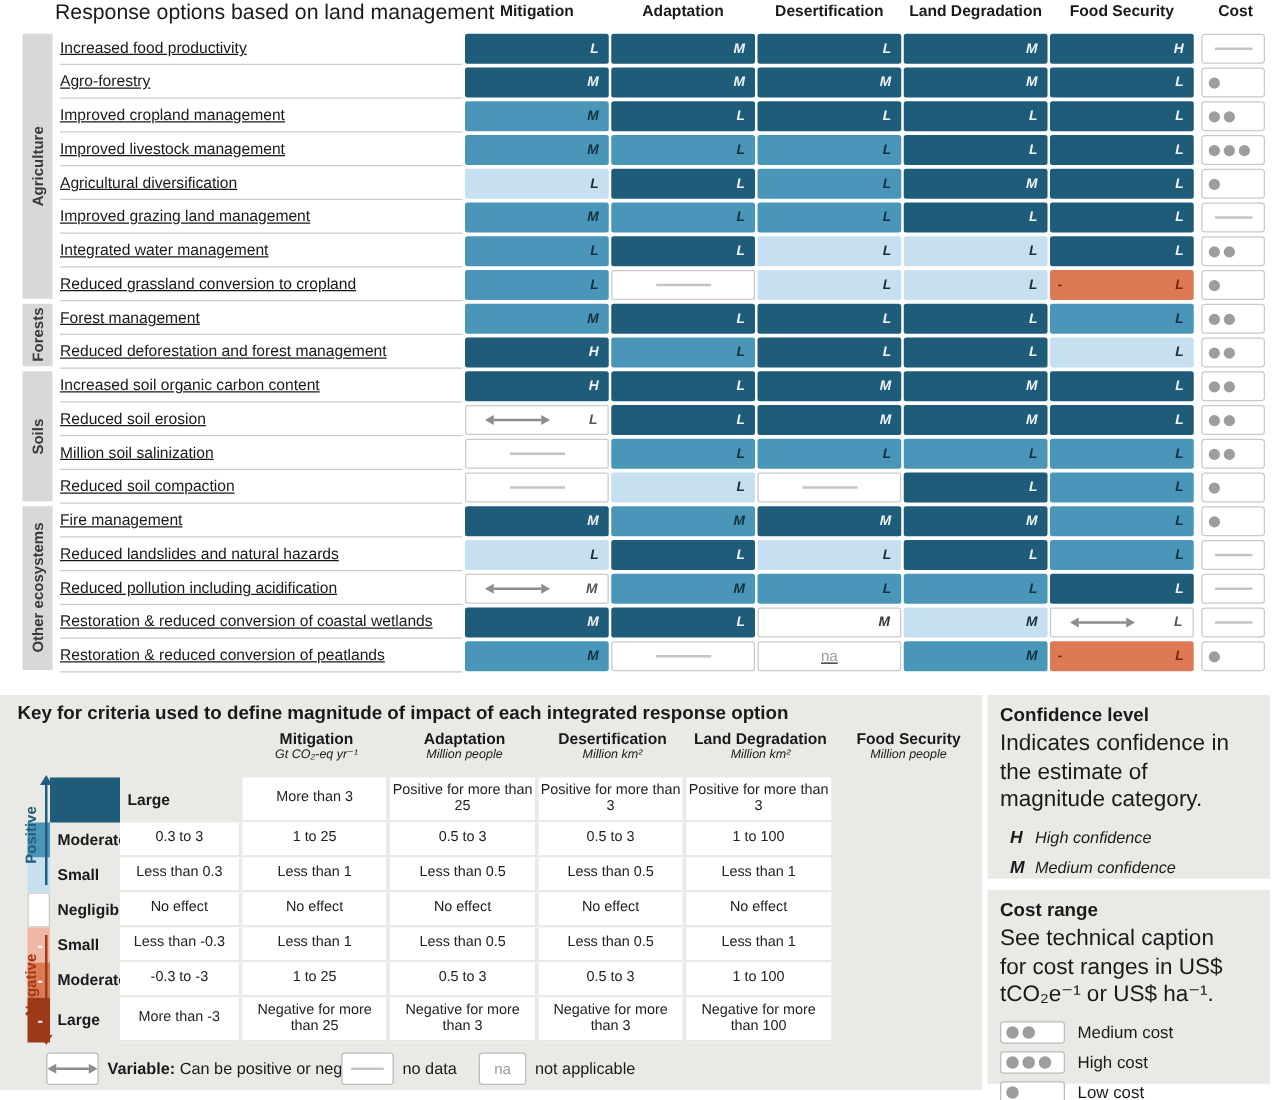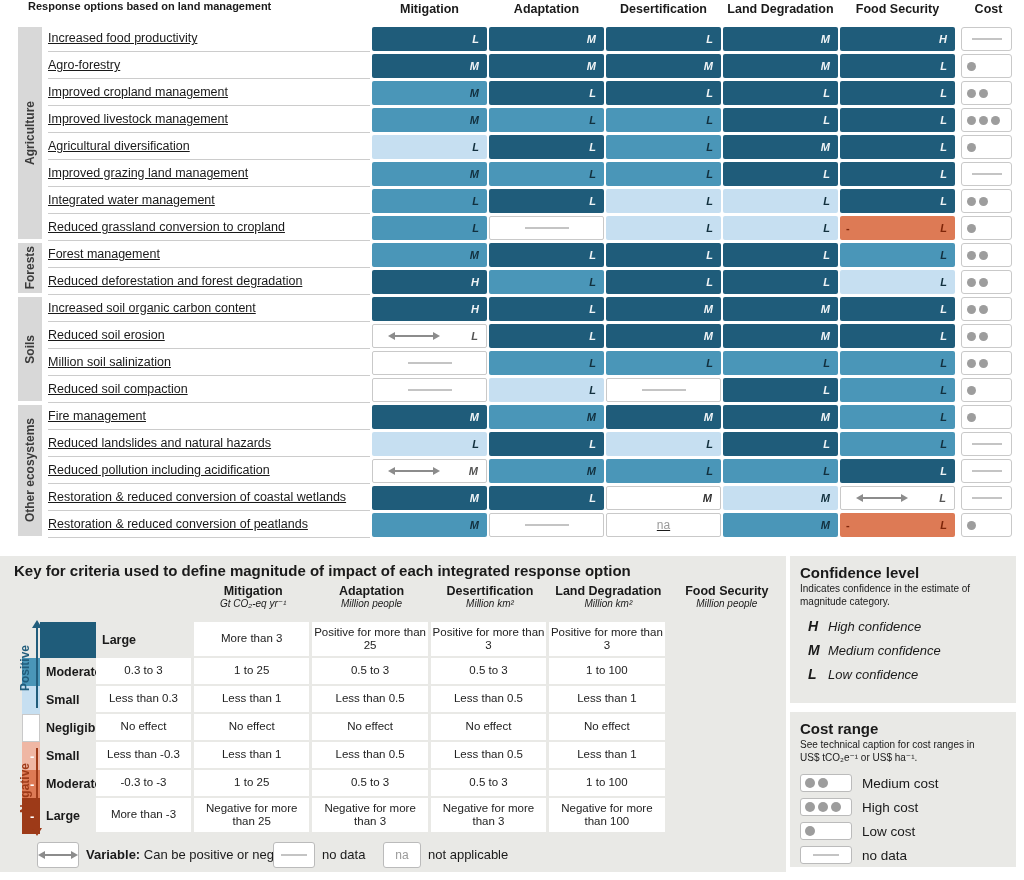--- a/index.html
+++ b/index.html
@@ -3,21 +3,21 @@
 <meta charset="utf-8">
 <style>
   * { margin:0; padding:0; box-sizing:border-box; }
   body { background:#fff; }
   .figure {
     position:relative; width:1024px; height:880px; background:#ffffff;
     font-family:"Liberation Sans","DejaVu Sans",sans-serif; color:#1a1a1a;
     overflow:hidden;
   }
   
-  .fig-title { position:absolute; left:28px; top:0; font-size:11px; font-weight:bold; }
+  .fig-title { position:absolute; left:44px; top:0; font-size:17px; font-weight:normal; }
   .col-header { position:absolute; top:2px; font-size:12.5px; font-weight:bold; text-align:center; }
   .matrix-rows { position:absolute; left:48px; top:27px; width:968px; }
   .matrix-row { display:grid; grid-template-columns:322px 115px 115px 115px 115px 115px 55px; column-gap:2px; height:24px; margin-bottom:3px; align-items:start;text-decoration:underline; }
   .row-label { font-size:12.5px; line-height:23px; height:25px; border-bottom:1px solid #cccccc; white-space:nowrap; }
   .cell { height:24px; border-radius:2px; position:relative; display:flex; align-items:center; font-size:11px; font-style:italic; font-weight:600; }
   .cell .letter { position:absolute; right:8px; }
   .cell.large { background:var(--c-large,#1f5c7a); color:#f0f4f6; }
   .cell.moderate { background:var(--c-moderate,#4a96b8); color:#12303e; }
   .cell.small { background:var(--c-small,#c6dff1); color:#12303e; }
   .cell.neg-moderate { background:var(--c-neg-moderate,#dd7a55); color:#7e2509; }
@@ -59,21 +59,21 @@
   .axis .head { position:absolute; left:12px; border-left:5px solid transparent; border-right:5px solid transparent; }
   .axis.pos .head { top:-2px; border-bottom:8px solid #215d7c; }
   .axis.neg .head { bottom:-2px; border-top:8px solid #9d3a18; }
   .key-legend { position:absolute; top:286px; left:0; width:786px; height:26px; }
   .key-legend > * { position:absolute; top:0; }
   .leg-box { height:26px; background:#fff; border:1px solid #bbbbbb; border-radius:3px; display:flex; align-items:center; justify-content:center; }
   .leg-text { font-size:13px; line-height:26px; }
   
   .side-panel { position:absolute; left:790px; width:226px; background:#e9e9e6; padding:8px 10px; }
   .side-title { font-size:15px; font-weight:bold; margin-bottom:2px; }
-  .side-desc { font-size:10px; line-height:1.25; margin-bottom:10px; }
+  .side-desc { font-size:18px; line-height:1.25; margin-bottom:10px; }
   .conf-item { display:flex; align-items:baseline; margin:0 0 8px 8px; }
   .conf-item .cl { font-style:italic; font-weight:bold; font-size:14px; width:20px; }
   .conf-item .ct { font-style:italic; font-size:13px; }
   .cost-item { display:flex; align-items:center; margin:0 0 6px 0; }
   .cost-item .cbx { width:52px; height:18px; background:#fff; border:1px solid #bbbbbb; border-radius:3px; display:flex; align-items:center; padding-left:4px; margin-right:10px; }
   .cost-item .cbx.nodash { justify-content:center; padding-left:0; }
   .cost-item .cbx .dash { width:26px; height:2px; background:#c4c4c4; }
   .cost-item .cbx .dot { width:10px; height:10px; }
   .cost-item .clabel { font-size:13.5px; }
 </style>
@@ -294,21 +294,21 @@
         </div>
         <div class="cell moderate">
           <span class="letter">L</span>
         </div>
         <div class="cost-box">
           <span class="dot"></span>
           <span class="dot"></span>
         </div>
       </div>
       <div class="matrix-row">
-        <div class="row-label">Reduced deforestation and forest degradation</div>
+        <div class="row-label">Reduced deforestation and forest management</div>
         <div class="cell large">
           <span class="letter">H</span>
         </div>
         <div class="cell moderate">
           <span class="letter">L</span>
         </div>
         <div class="cell large">
           <span class="letter">L</span>
         </div>
         <div class="cell large">

